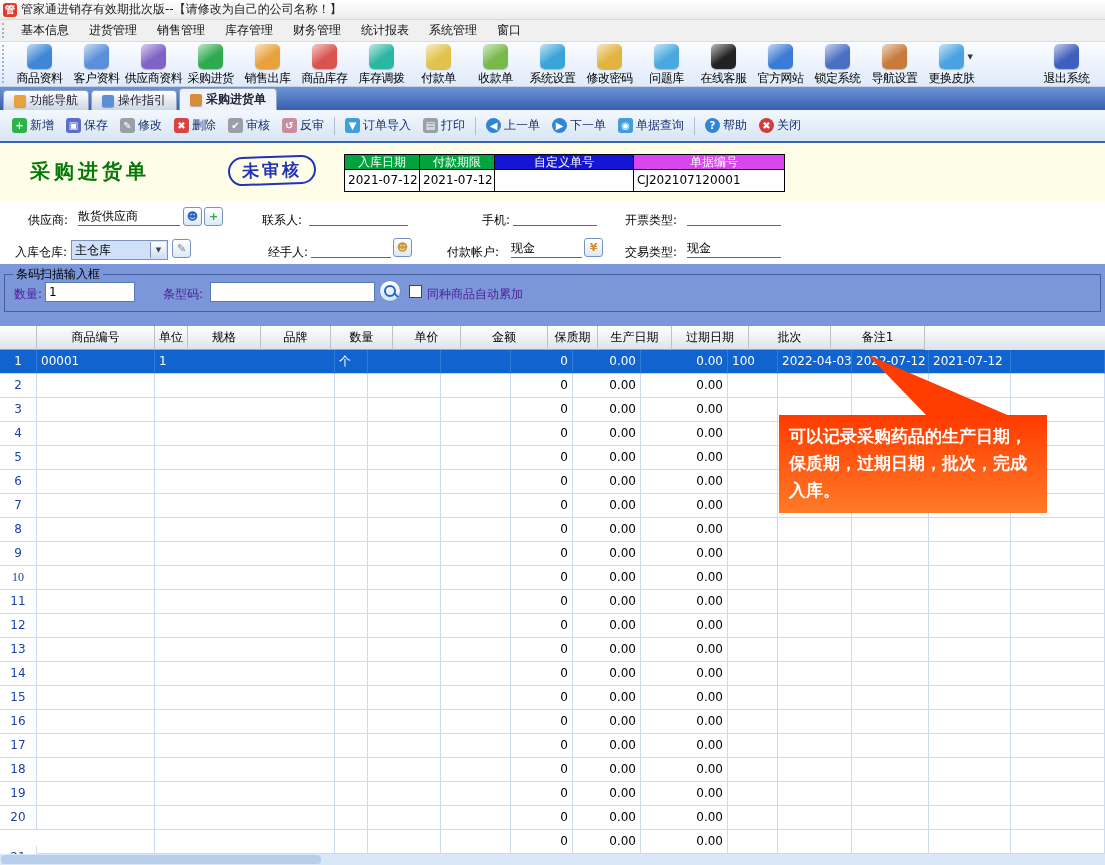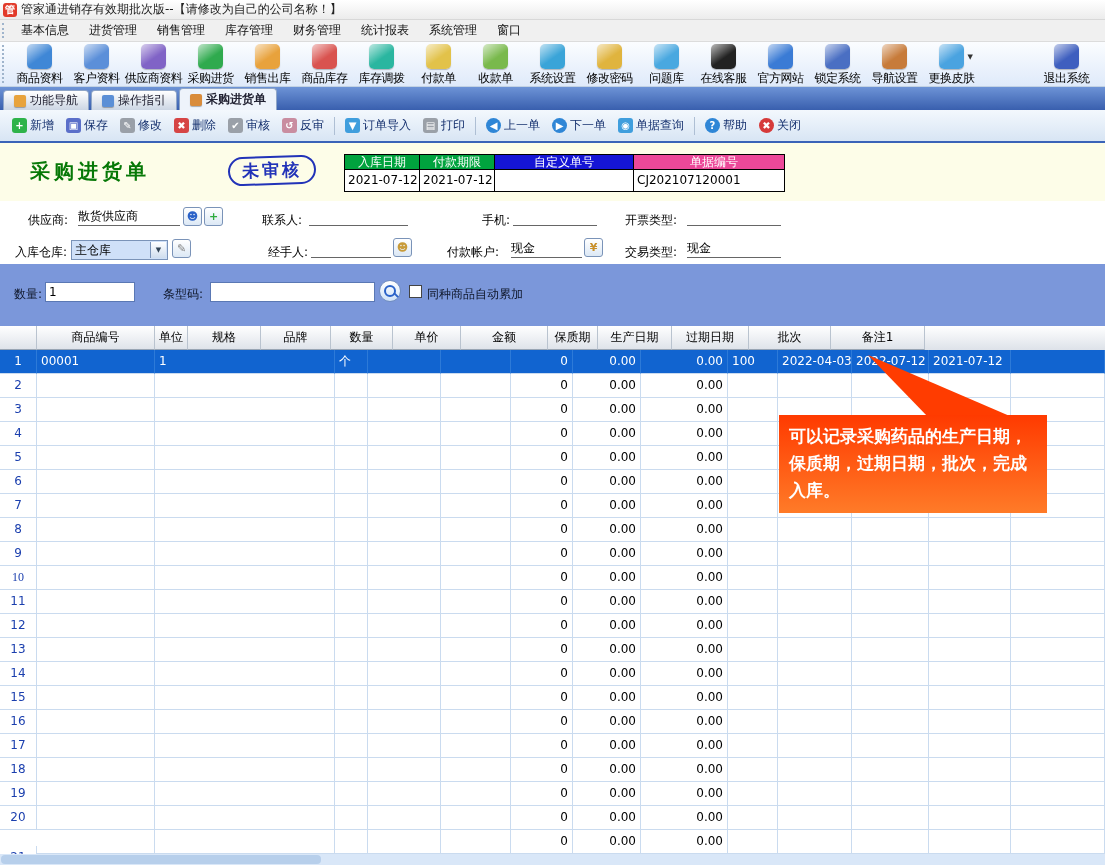--- a/index.html
+++ b/index.html
@@ -74,21 +74,21 @@
   .combo { position:absolute; background:#cfe0f8; border:1px solid #7a93b8; height:20px; line-height:18px;
            padding:0 18px 0 3px; box-sizing:border-box; }
   .combo-btn { position:absolute; right:1px; top:1px; bottom:1px; width:15px;
                background:linear-gradient(#ffffff,#cfddee); border-left:1px solid #7a93b8; font-size:7px;
                display:flex; align-items:center; justify-content:center; color:#345; }
 
   
   .bluestrip { height:62px; background:var(--content-blue,#7b97da); position:relative; font-size:12px; }
   .barcode-box { position:absolute; left:4px; right:4px; top:2px; height:44px; border:1px solid #44609f; }
   .barcode-box legend { font-size:12px; color:#000; margin-left:8px; padding:0 3px; }
-  .bb-lbl { position:absolute; color:#0f172a; white-space:nowrap; }
+  .bb-lbl { position:absolute; color:#4c1d95; white-space:nowrap; }
   .bb-input { position:absolute; background:#fff; border:1px solid #5a78b4; height:20px; box-sizing:border-box;
               font-size:12px; padding:0 3px; font-family:inherit; }
   .mag-btn { position:absolute; left:379px; top:16px; width:22px; height:22px; border-radius:11px;
              background:linear-gradient(#ffffff,#cfe2f8); border:1px solid #6f8cc0; box-sizing:border-box; }
   .mag-glass { position:absolute; left:4px; top:4px; width:8px; height:8px; border:2px solid #2a62c8;
                border-radius:50%; }
   .mag-handle { position:absolute; left:13px; top:13px; width:6px; height:2px; background:#2a62c8;
                 transform:rotate(45deg); }
   .chk { position:absolute; width:13px; height:13px; background:#fff; border:1px solid #444; box-sizing:border-box; }
 
@@ -299,21 +299,21 @@
         </div>
         <div class="df" style="width: 76px;">
           <div class="df-h" style="background: rgb(0, 163, 62);">付款期限</div>
           <div class="df-v">2021-07-12</div>
         </div>
         <div class="df" style="width: 140px;">
           <div class="df-h" style="background: rgb(21, 21, 213);">自定义单号</div>
           <div class="df-v"></div>
         </div>
         <div class="df" style="width: 152px;">
-          <div class="df-h" style="background: #ec4899; padding-left: 10px;">单据编号</div>
+          <div class="df-h" style="background: #d946ef; padding-left: 10px;">单据编号</div>
           <div class="df-v">CJ202107120001</div>
         </div>
       </div>
   </div>
 
   <div class="formarea">
     <span class="f-lbl" style="left:28px;top:11px">供应商:</span>
     <span class="f-in" style="left:78px;top:7px;width:102px">散货供应商</span>
     <span class="f-btn" style="left:183px;top:6px;color:#2a62c8">
         <span>☻</span>
@@ -350,20 +350,23 @@
     <span class="f-in" style="left:511px;top:39px;width:71px">现金</span>
     <span class="f-btn" style="left:584px;top:37px;color:#c8902a;font-weight:bold">
         <span>¥</span>
       </span>
 
     <span class="f-lbl" style="left:625px;top:43px">交易类型:</span>
     <span class="f-in" style="left:687px;top:39px;width:94px">现金</span>
   </div>
 
   <div class="bluestrip">
+    <fieldset class="barcode-box">
+      <legend>条码扫描输入框</legend>
+    </fieldset>
     <span class="bb-lbl" style="left:14px;top:22px">数量:</span>
     <input class="bb-input" style="left: 45px; top: 18px; width: 90px;" value="1">
     <span class="bb-lbl" style="left:163px;top:22px">条型码:</span>
     <input class="bb-input" style="left: 210px; top: 18px; width: 165px;" value="">
     <span class="mag-btn">
       <span class="mag-glass"></span>
       <span class="mag-handle"></span>
     </span>
     <span class="chk" style="left:409px;top:21px"></span>
     <span class="bb-lbl" style="left:427px;top:22px">同种商品自动累加</span>

